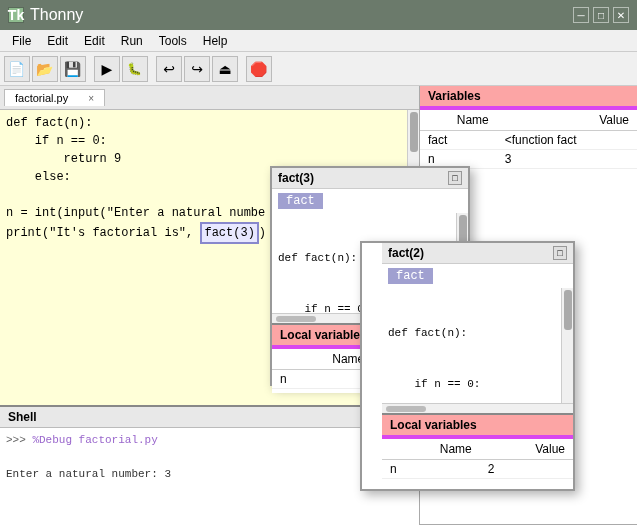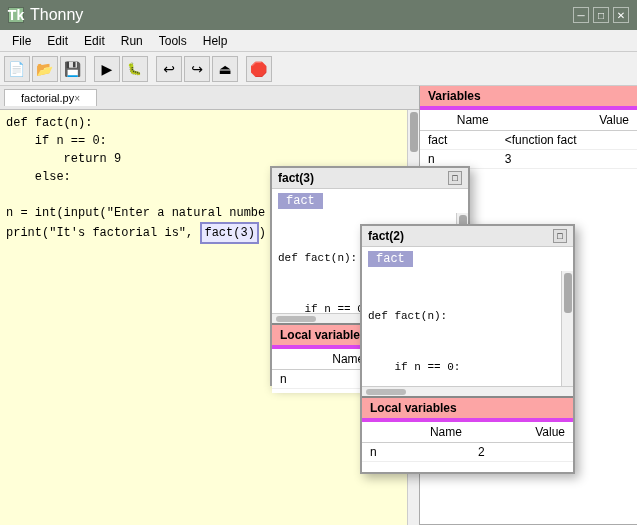--- a/index.html
+++ b/index.html
@@ -107,24 +107,24 @@
       border-bottom: 1px solid #bbb;
       display: flex;
       align-items: center;
       height: 24px;
       padding: 0 4px;
     }
     .editor-tab {
       background: white;
       border: 1px solid #bbb;
       border-bottom: none;
-      padding: 2px 16px;
+      padding: 2px 10px;
       font-size: 11px;
       cursor: pointer;
-      display: flex; align-items: center; gap: 0;
+      display: flex; align-items: center; gap: 20px;
     }
     .editor-tab .close-x { color: #666; font-size: 10px; }
     .code-area {
       flex: 1;
       background: #ffffd8;
       font-family: 'Courier New', monospace;
       font-size: 12px;
       padding: 4px 6px;
       overflow: hidden;
       position: relative;
@@ -221,24 +221,25 @@
       left: 270px;
       top: 80px;
       width: 200px;
       height: 220px;
       z-index: 10;
     }
 
     
     .fact2-frame {
       left: 360px;
-      top: 138px;
+      top: 155px;
       width: 215px;
       height: 250px;
       z-index: 11;
+      padding-left: 20px;
     }
 
     .popup-title-bar {
       background: #e8e8e8;
       border-bottom: 1px solid #ccc;
       padding: 3px 6px;
       font-size: 12px;
       font-weight: bold;
       display: flex; align-items: center; justify-content: space-between;
     }
@@ -340,20 +341,32 @@
         <div class="code-line">    else:</div>
         <div class="code-line">&nbsp;</div>
         <div class="code-line">n = int(input("Enter a natural numbe</div>
         <div class="code-line">print("It's factorial is", <span class="code-box">fact(3)</span>)</div>
         <div class="scrollbar-v">
           <div class="scrollbar-thumb"></div>
         </div>
       </div>
     </div>
 
+    <div class="shell-area">
+      <div class="shell-header">
+        <span>Shell</span>
+      </div>
+      <div class="shell-content">
+        <div class="shell-line">
+          <span class="shell-prompt">&gt;&gt;&gt; </span><span class="shell-debug">%Debug factorial.py</span>
+        </div>
+        <div class="shell-line">&nbsp;</div>
+        <div class="shell-line shell-output">Enter a natural number: 3</div>
+      </div>
+    </div>
   </div>
 
   <div class="right-panel">
     <div class="variables-panel">
       <div class="panel-header">Variables</div>
       <table class="var-table">
         <thead>
           <tr>
             <th>Name</th>
             <th>Value</th>

